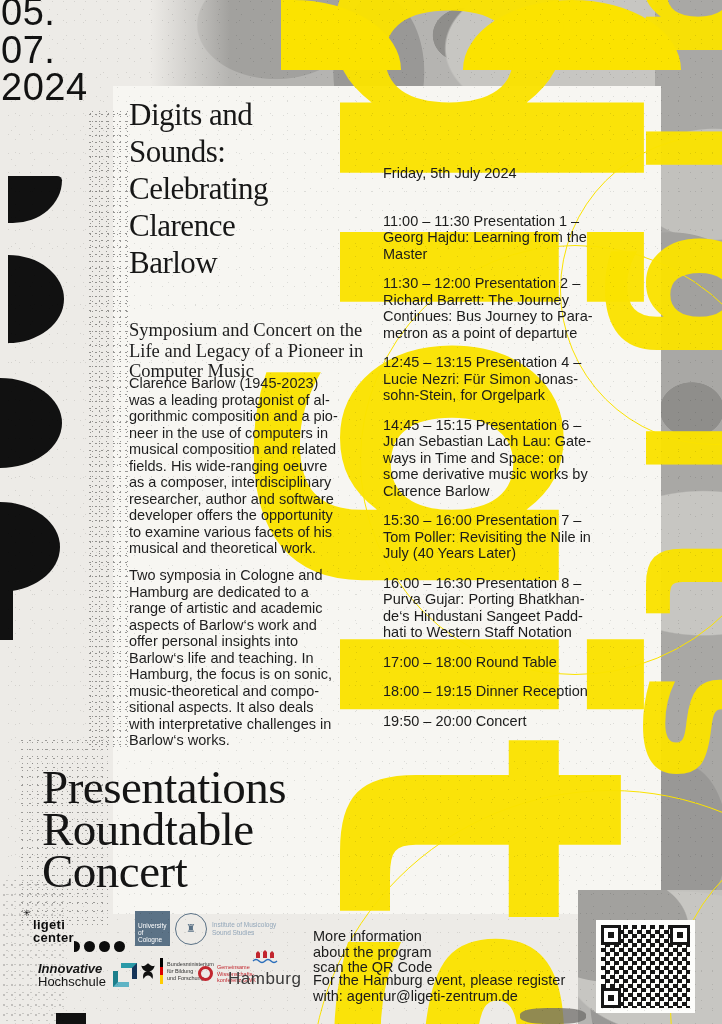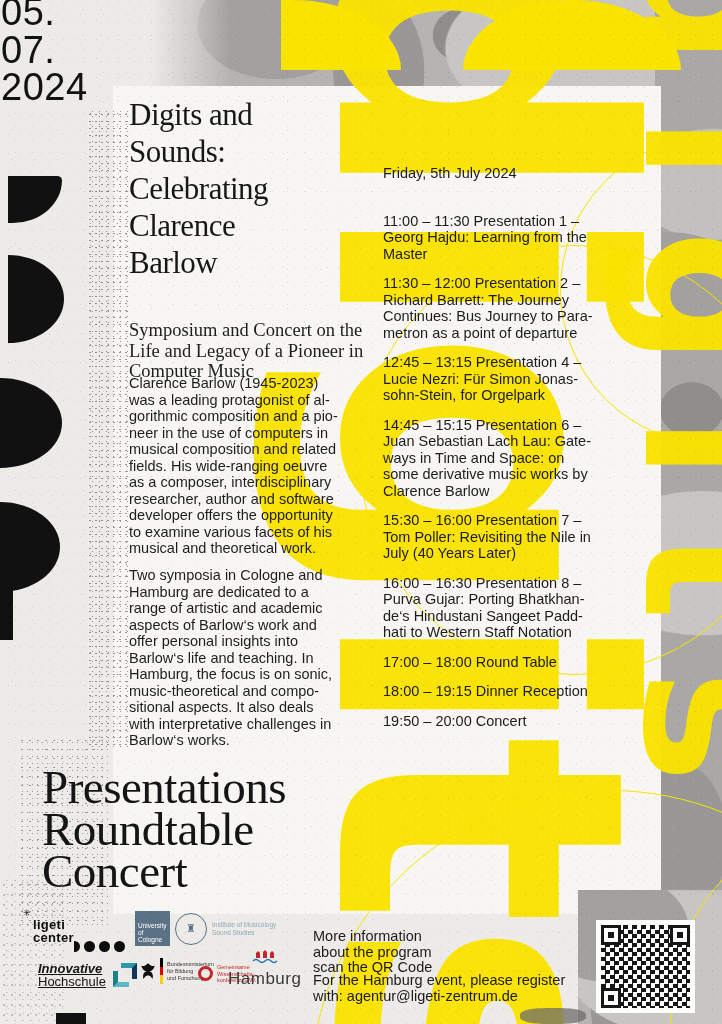--- a/index.html
+++ b/index.html
@@ -108,21 +108,21 @@
   .ligeti-dots b.half{width:6px;border-radius:0 11px 11px 0;}
   .ast{position:absolute;left:-10px;top:-4px;font-size:9px;}
 
   .logo-uoc{left:135px;top:911px;z-index:3;display:flex;align-items:center;gap:5px;}
   .uoc-box{width:35px;height:35px;background:#5b7286;color:#fff;font-size:6.5px;
     line-height:7px;display:flex;align-items:flex-end;padding:3px;white-space:pre-line;}
   .uoc-seal{width:32px;height:32px;border:1.6px solid #5b7286;border-radius:50%;
     display:flex;align-items:center;justify-content:center;color:#5b7286;font-size:11px;}
   .inst-txt{font-size:6.5px;line-height:8px;color:#93a7ba;white-space:pre-line;}
 
-  .logo-innov{left:38px;top:962px;z-index:3;display:flex;gap:7px;align-items:center;color:#141414;text-decoration:underline;}
+  .logo-innov{left:38px;top:962px;z-index:3;display:flex;gap:7px;align-items:center;color:#141414;}
   .innov-txt{font-size:13px;line-height:13px;}
   .innov-txt .it{font-style:italic;font-weight:bold;}
   .innov-icon{position:relative;width:24px;height:24px;}
   .innov-icon .a{position:absolute;right:0;top:0;width:16px;height:16px;
     border-top:5px solid #2a9aa8;border-right:5px solid #16355a;}
   .innov-icon .b{position:absolute;left:0;bottom:0;width:16px;height:16px;
     border-bottom:5px solid #5fb4c5;border-left:5px solid #1c7f8c;}
 
   .logo-bmbf{left:140px;top:958px;z-index:3;display:flex;gap:4px;align-items:center;}
   .bmbf-stripe{width:3px;height:26px;background:linear-gradient(180deg,#000 0 33%,#d00 33% 66%,#fc0 66% 100%);}

